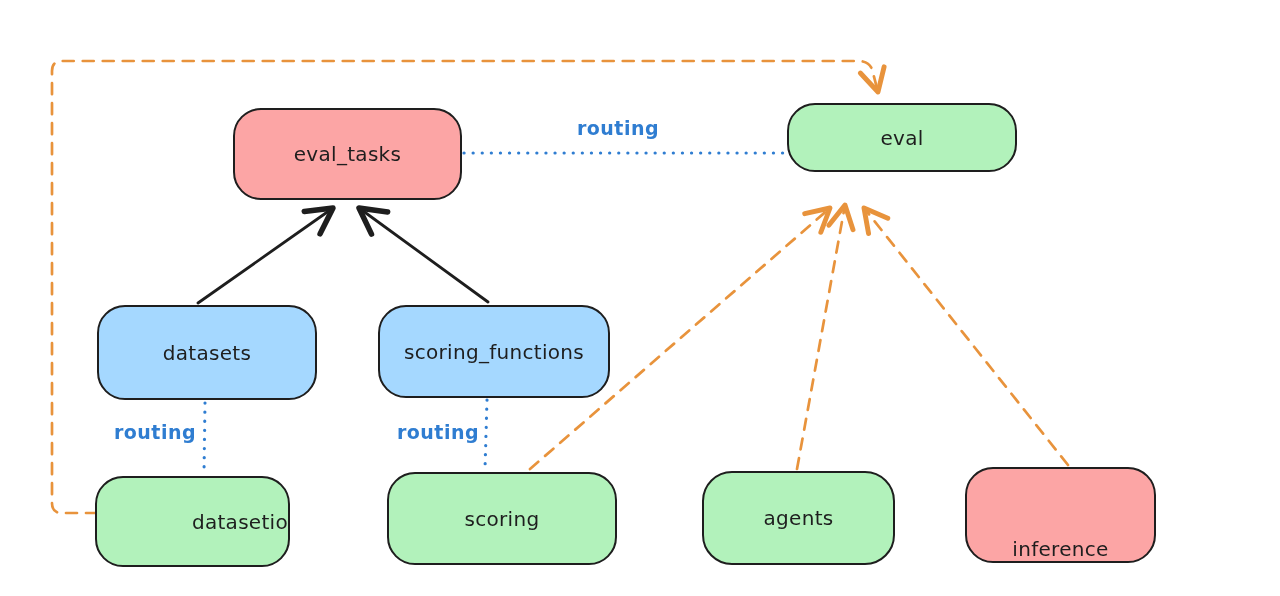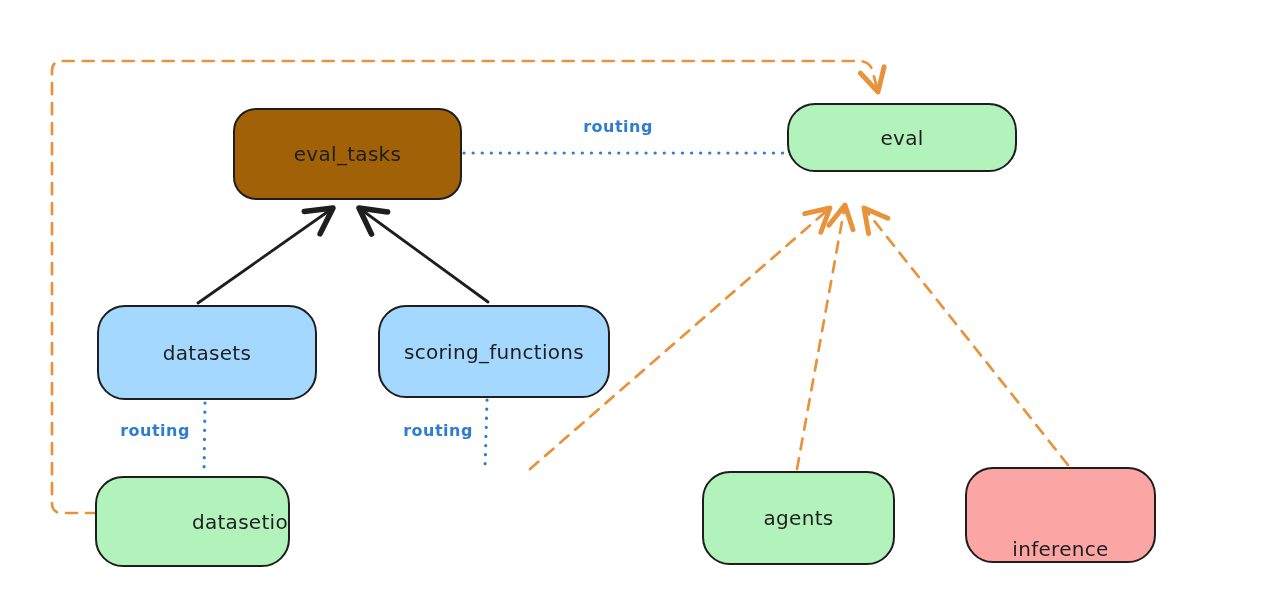--- a/index.html
+++ b/index.html
@@ -35,21 +35,21 @@
     font-weight: 500;
     letter-spacing: 0.3px;
   }
   .node span {
     white-space: nowrap;
   }
   .edge-label {
     position: absolute;
     width: 130px;
     text-align: center;
-    font-size: 16px;
+    font-size: 19px;
     font-weight: 700;
     letter-spacing: 0.5px;
   }
 </style>
 </head>
 <body>
 
 <div class="canvas">
 
   <svg class="edges-svg" viewBox="0 0 1280 596" xmlns="http://www.w3.org/2000/svg">
@@ -68,42 +68,45 @@
     <path d="M464 153 L786 153" fill="none" stroke-width="3.2" stroke-linecap="round" stroke-dasharray="0.1 9" style="stroke: rgb(47, 125, 209);"></path>
     <path d="M205 403 L204 473" fill="none" stroke-width="3.2" stroke-linecap="round" stroke-dasharray="0.1 9" style="stroke: rgb(47, 125, 209);"></path>
     <path d="M487 400 L485 469" fill="none" stroke-width="3.2" stroke-linecap="round" stroke-dasharray="0.1 9" style="stroke: rgb(47, 125, 209);"></path>
 
     <path d="M97 513 L62 513 Q52 513 52 503 L52 71 Q52 61 62 61 L858 61 Q870 61 872.5 71 L878 92" fill="none" stroke-width="2.7" stroke-linecap="round" stroke-dasharray="11 9" marker-end="url(#arrowOrange)" style="stroke: rgb(232, 147, 60);"></path>
     <path d="M530 469 L830 208" fill="none" stroke-width="2.7" stroke-linecap="round" stroke-dasharray="11 9" marker-end="url(#arrowOrange)" style="stroke: rgb(232, 147, 60);"></path>
     <path d="M797 469 L845 205" fill="none" stroke-width="2.7" stroke-linecap="round" stroke-dasharray="11 9" marker-end="url(#arrowOrange)" style="stroke: rgb(232, 147, 60);"></path>
     <path d="M1068 465 L864 208" fill="none" stroke-width="2.7" stroke-linecap="round" stroke-dasharray="11 9" marker-end="url(#arrowOrange)" style="stroke: rgb(232, 147, 60);"></path>
   </svg>
 
-  <div class="node" style="left: 233px; top: 108px; width: 229px; height: 92px; background-color: #a16207; border-radius: 23px;">
+  <div class="node" style="left: 233px; top: 108px; width: 229px; height: 92px; background-color: #fca5a5;">
     <span>eval_tasks</span>
   </div>
 
   <div class="node" style="left: 787px; top: 103px; width: 230px; height: 69px; background-color: rgb(178, 242, 187);">
     <span>eval</span>
   </div>
 
   <div class="node" style="left: 97px; top: 305px; width: 220px; height: 95px; background-color: rgb(165, 216, 255);">
     <span>datasets</span>
   </div>
 
   <div class="node" style="left: 378px; top: 305px; width: 232px; height: 93px; background-color: rgb(165, 216, 255);">
     <span>scoring_functions</span>
   </div>
 
   <div class="node" style="left: 95px; top: 476px; width: 195px; height: 91px; background-color: rgb(178, 242, 187); justify-content: flex-end;">
     <span>datasetio</span>
   </div>
 
+  <div class="node" style="left: 387px; top: 472px; width: 230px; height: 93px; background-color: rgb(178, 242, 187);">
+    <span>scoring</span>
+  </div>
 
-  <div class="node" style="left: 702px; top: 471px; width: 193px; height: 94px; background-color: rgb(178, 242, 187);">
+  <div class="node" style="left: 702px; top: 471px; width: 193px; height: 94px; background-color: rgb(178, 242, 187); border-radius: 30px;">
     <span>agents</span>
   </div>
 
   <div class="node" style="left: 965px; top: 467px; width: 191px; height: 96px; background-color: #fca5a5; align-items: flex-end;">
     <span>inference</span>
   </div>
 
   <div class="edge-label" style="left: 553px; top: 117px; color: rgb(47, 125, 209);">routing</div>
 
   <div class="edge-label" style="left: 90px; top: 421px; color: rgb(47, 125, 209);">routing</div>

